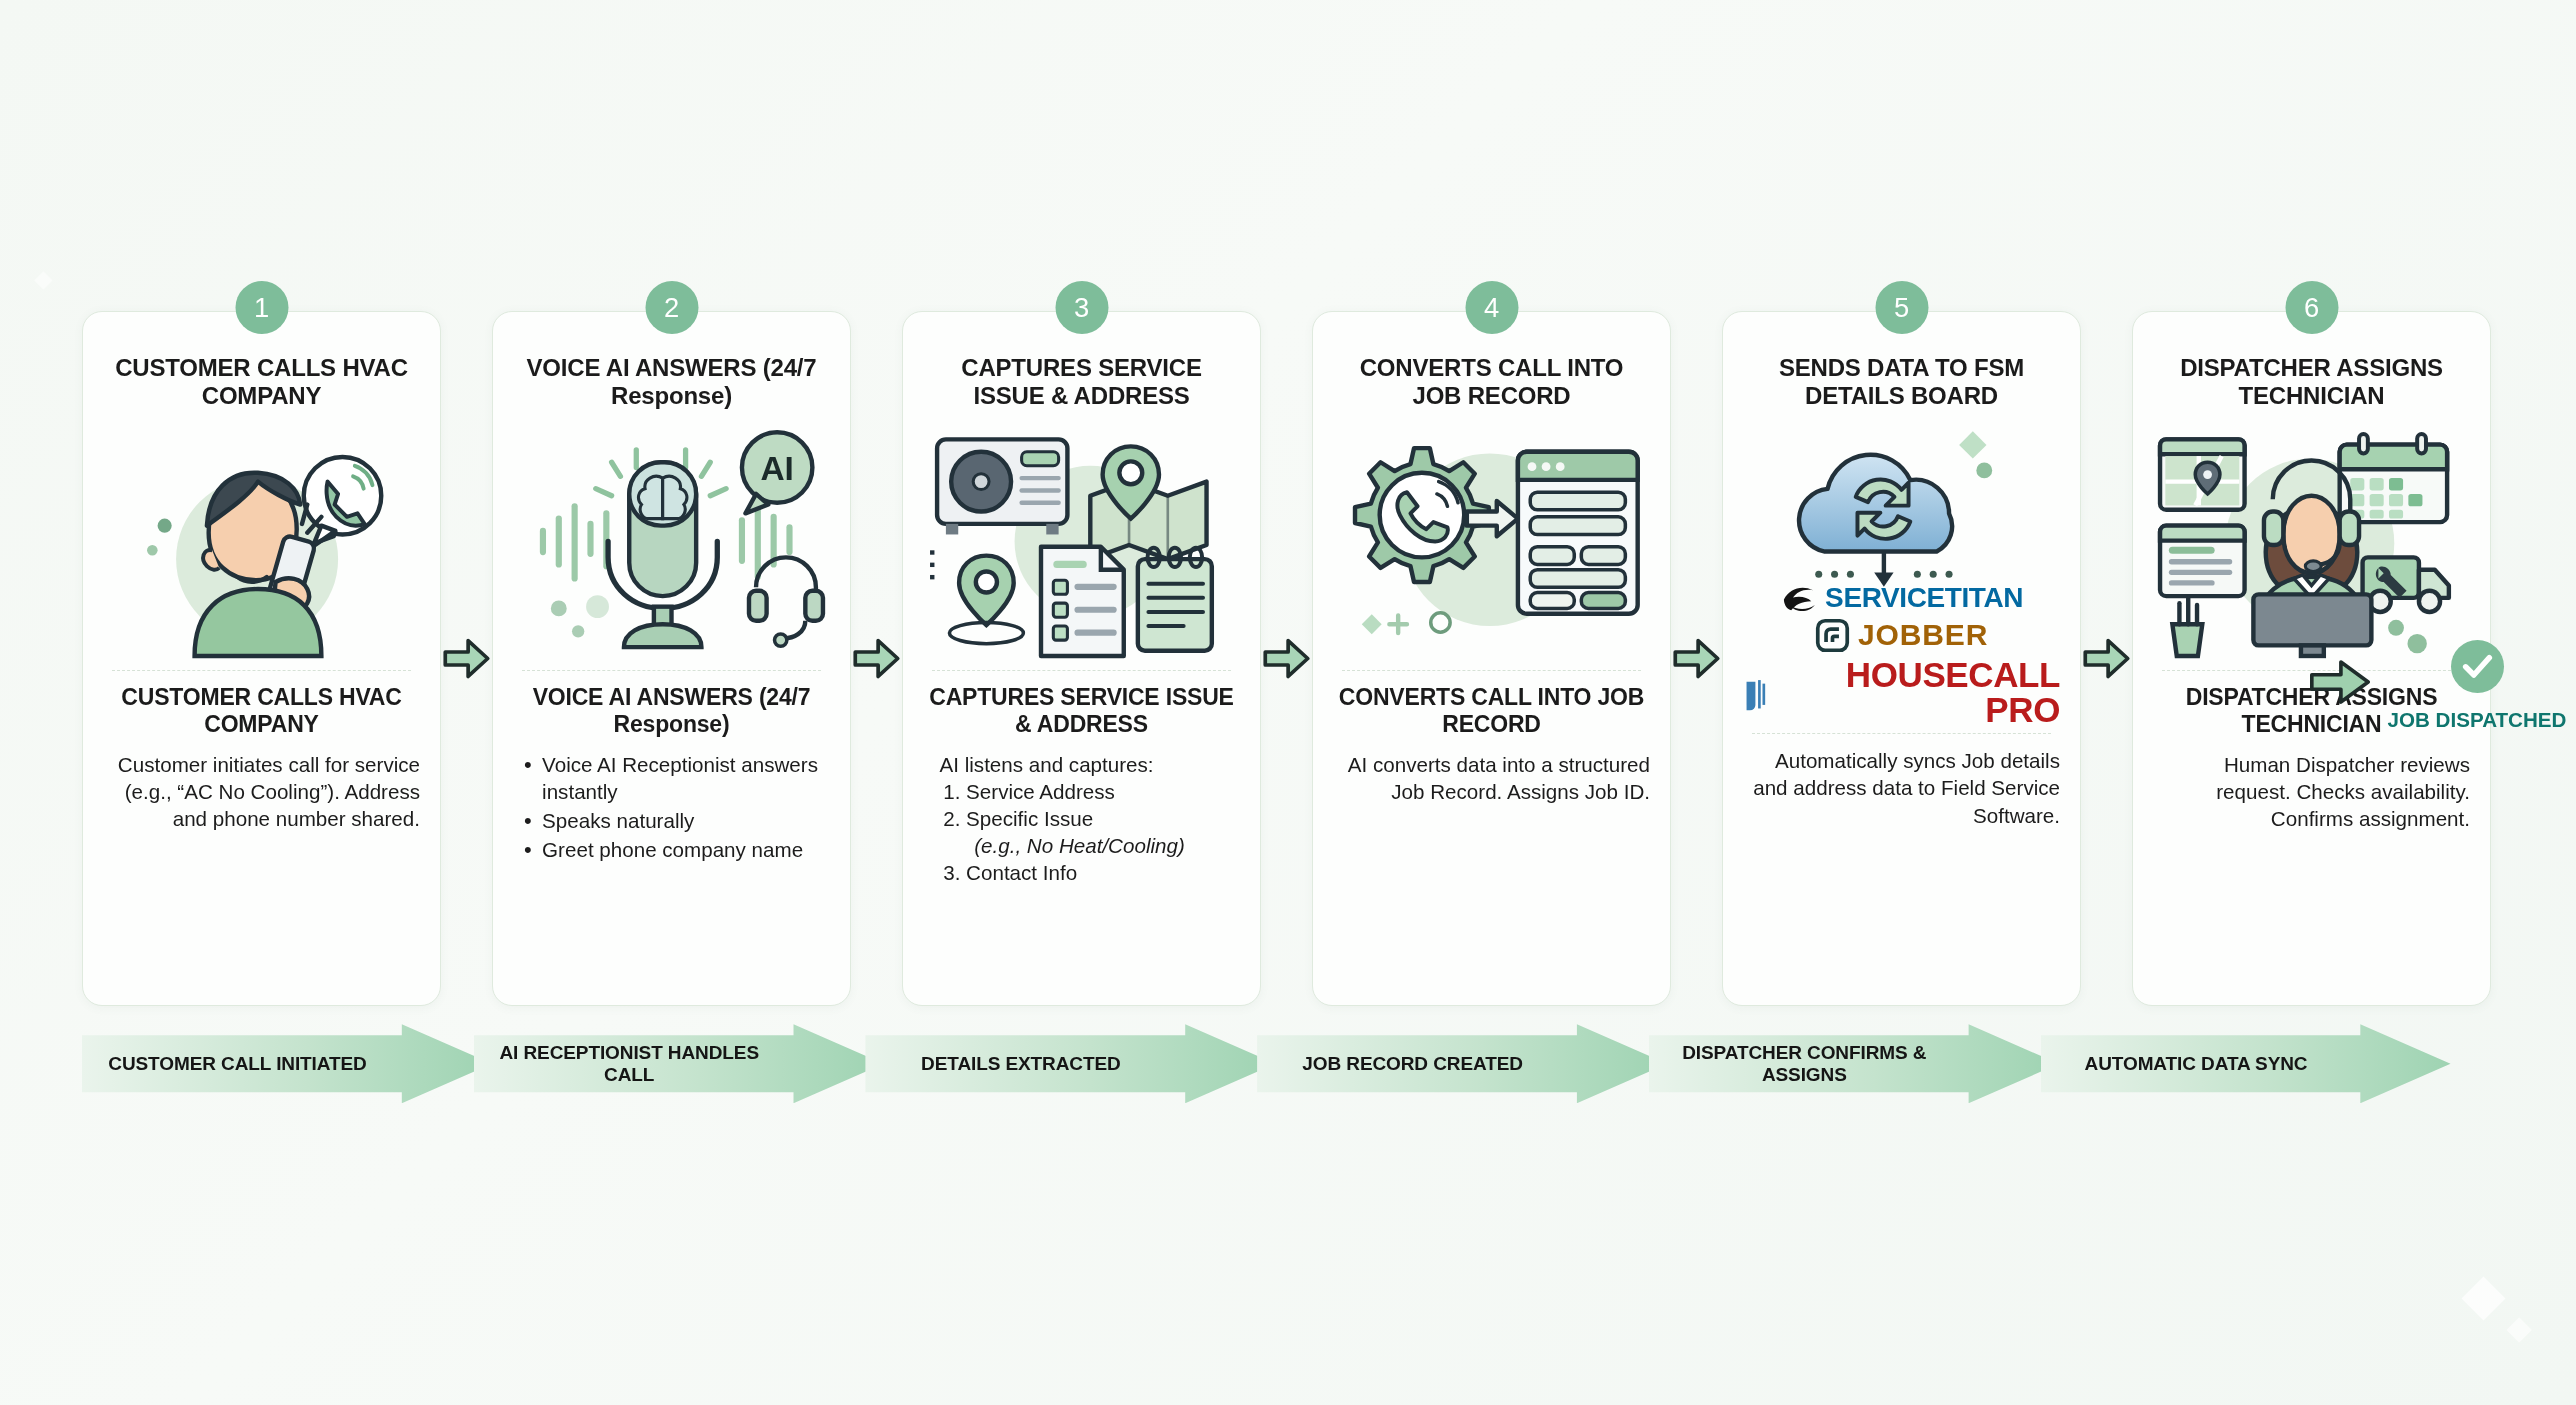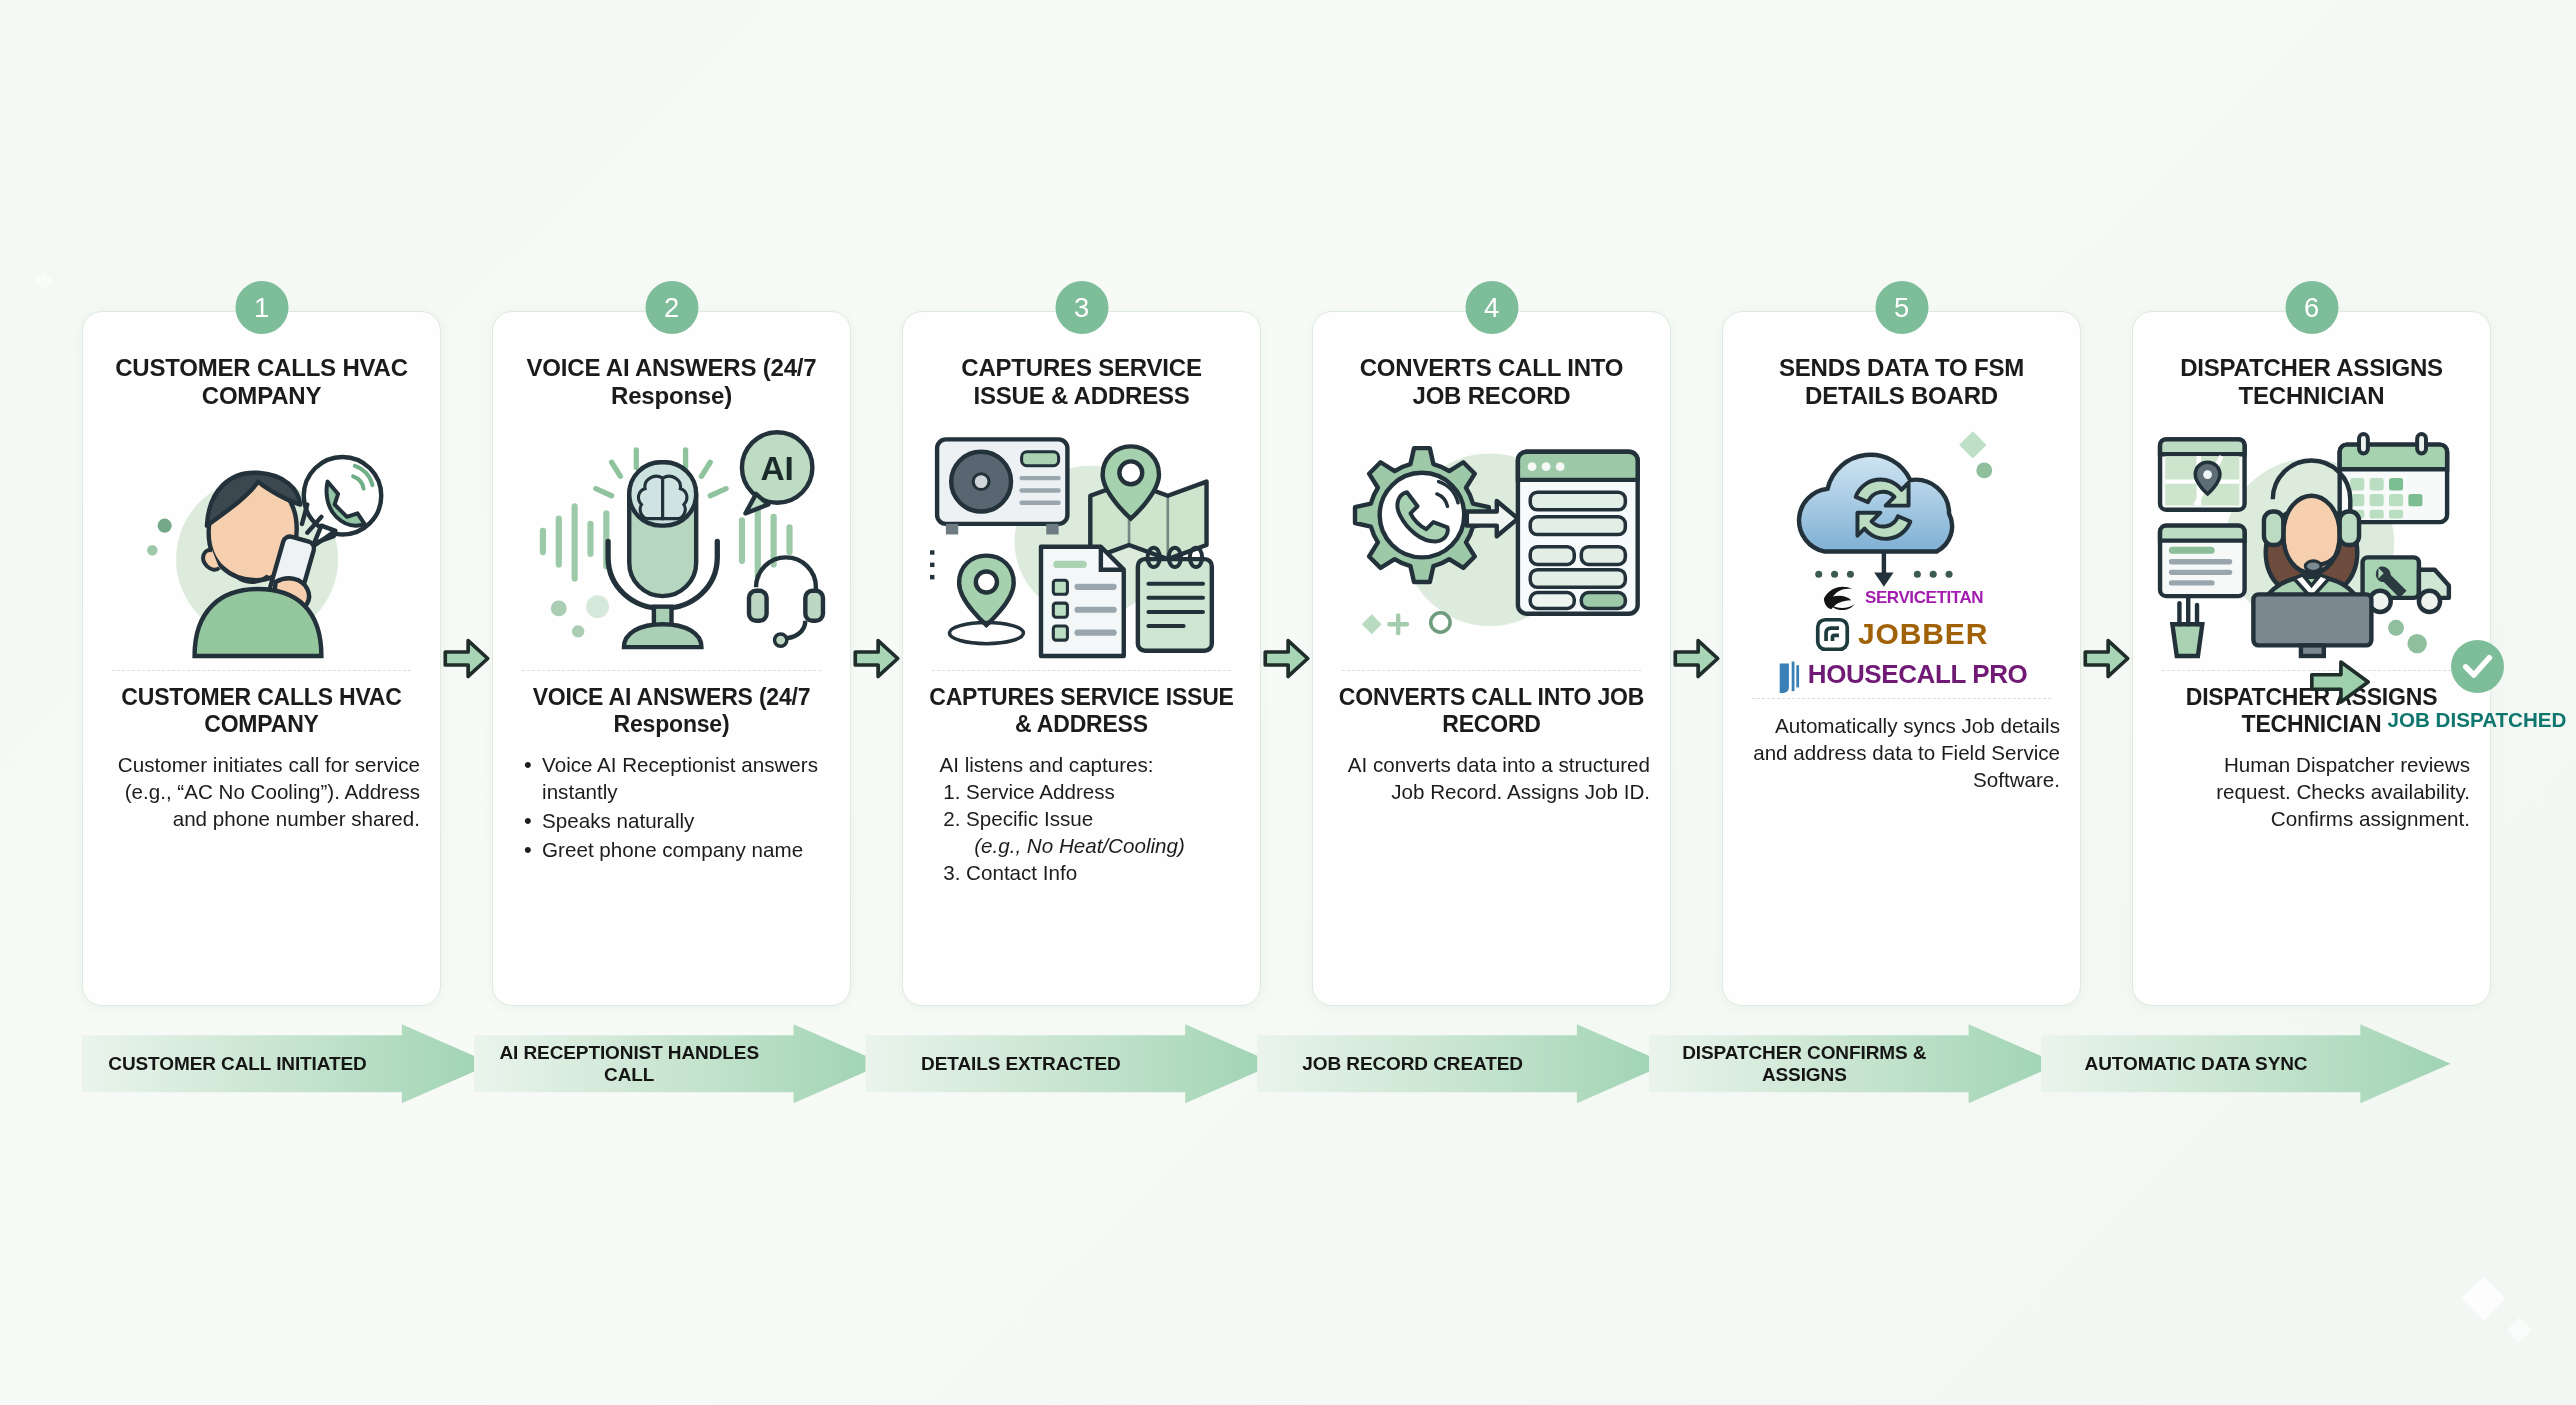--- a/index.html
+++ b/index.html
@@ -130,23 +130,23 @@
     font-size: 22px;
   }
 
   .numlist { list-style: none; font-size: 20.6px; line-height: 1.32; color: #1c1c1c; padding-left: 16.5px; }
   .numlist li { padding-left: 3.7px; }
   .numlist li .cont { display: block; padding-left: 31px; font-style: italic; }
 
   .logos { display: flex; flex-direction: column; align-items: center; gap: 3.7px; margin-top: -5.5px; }
   .logo-row { display: flex; align-items: center; justify-content: center; gap: 8.2px; }
   .logo-text { font-size: 26.5px; font-weight: bold; letter-spacing: -0.4px; }
-  .logo-st { color: #a21caf; font-size: 17px; }
+  .logo-st { color: #0369a1; font-size: 28px; }
   .logo-jb { color: #a16207; font-size: 30px; letter-spacing: 0.9px; }
-  .logo-hc { color: #701a75; font-size: 26px; line-height: 1.02; text-align: left; }
+  .logo-hc { color: #b91c1c; font-size: 35px; line-height: 1.02; text-align: right; }
 
   
   .connector {
     flex: 0 0 51px;
     width: 51px;
     display: flex;
     align-items: center;
     justify-content: center;
     position: relative;
     z-index: 3;

